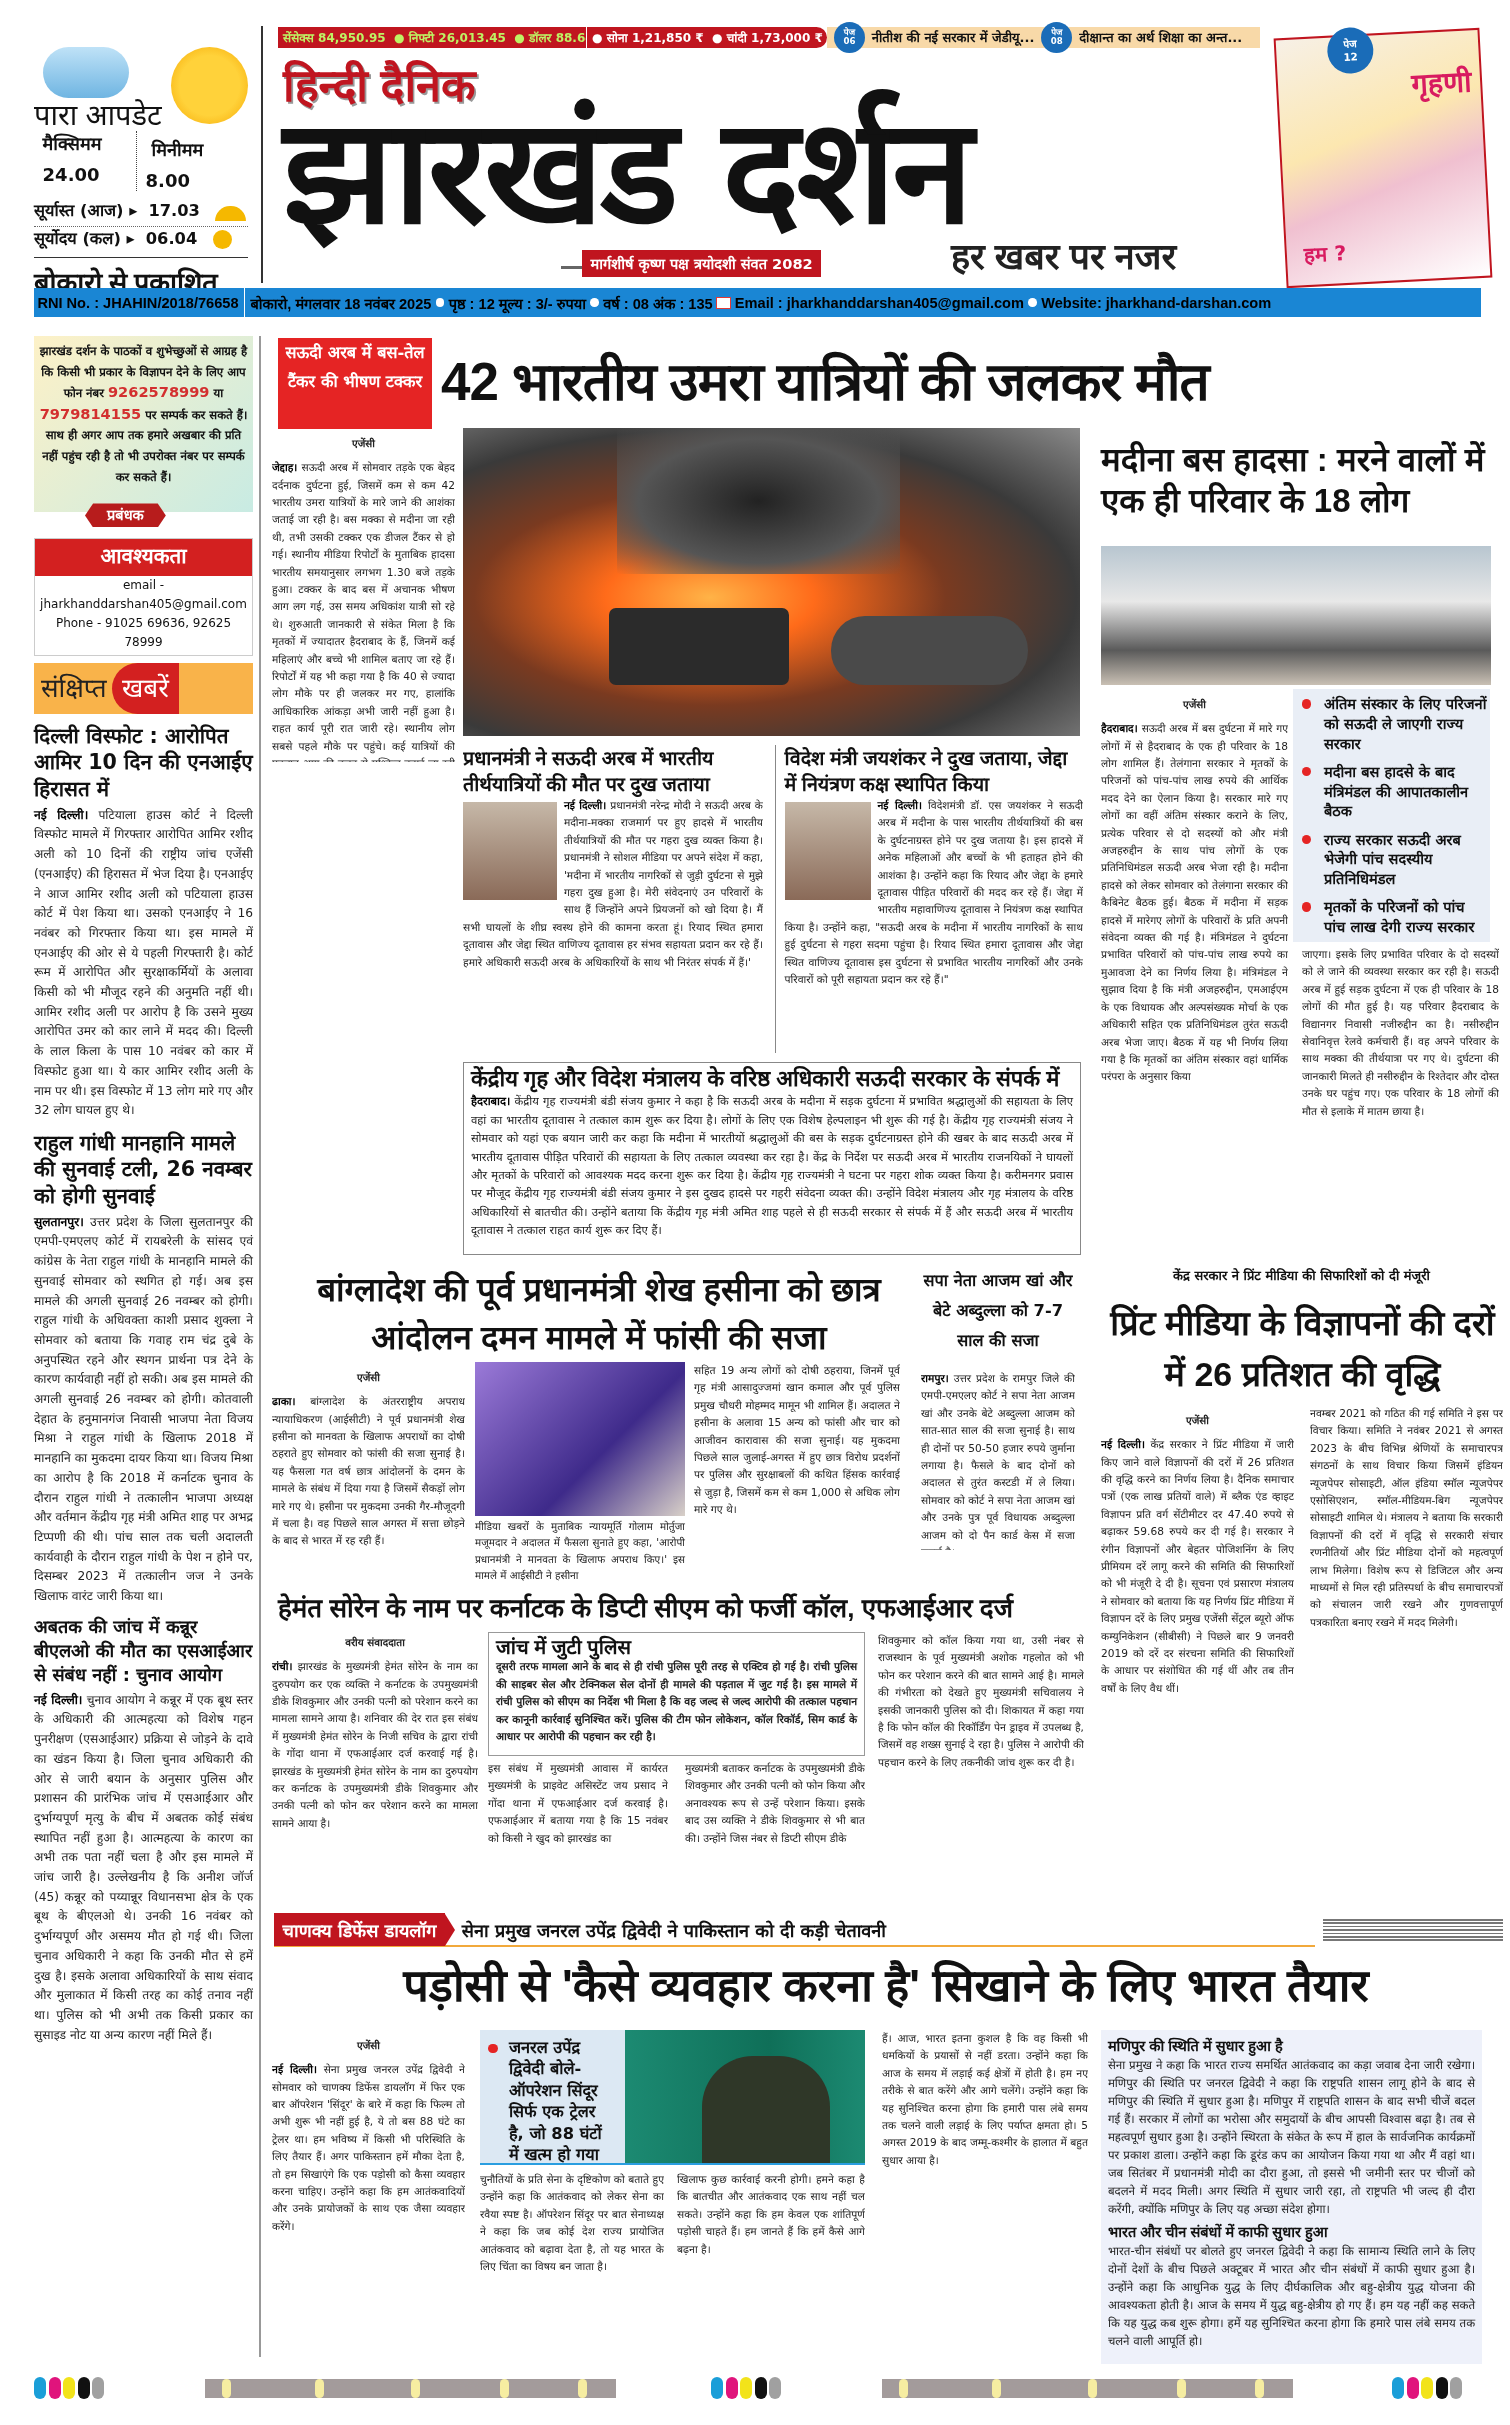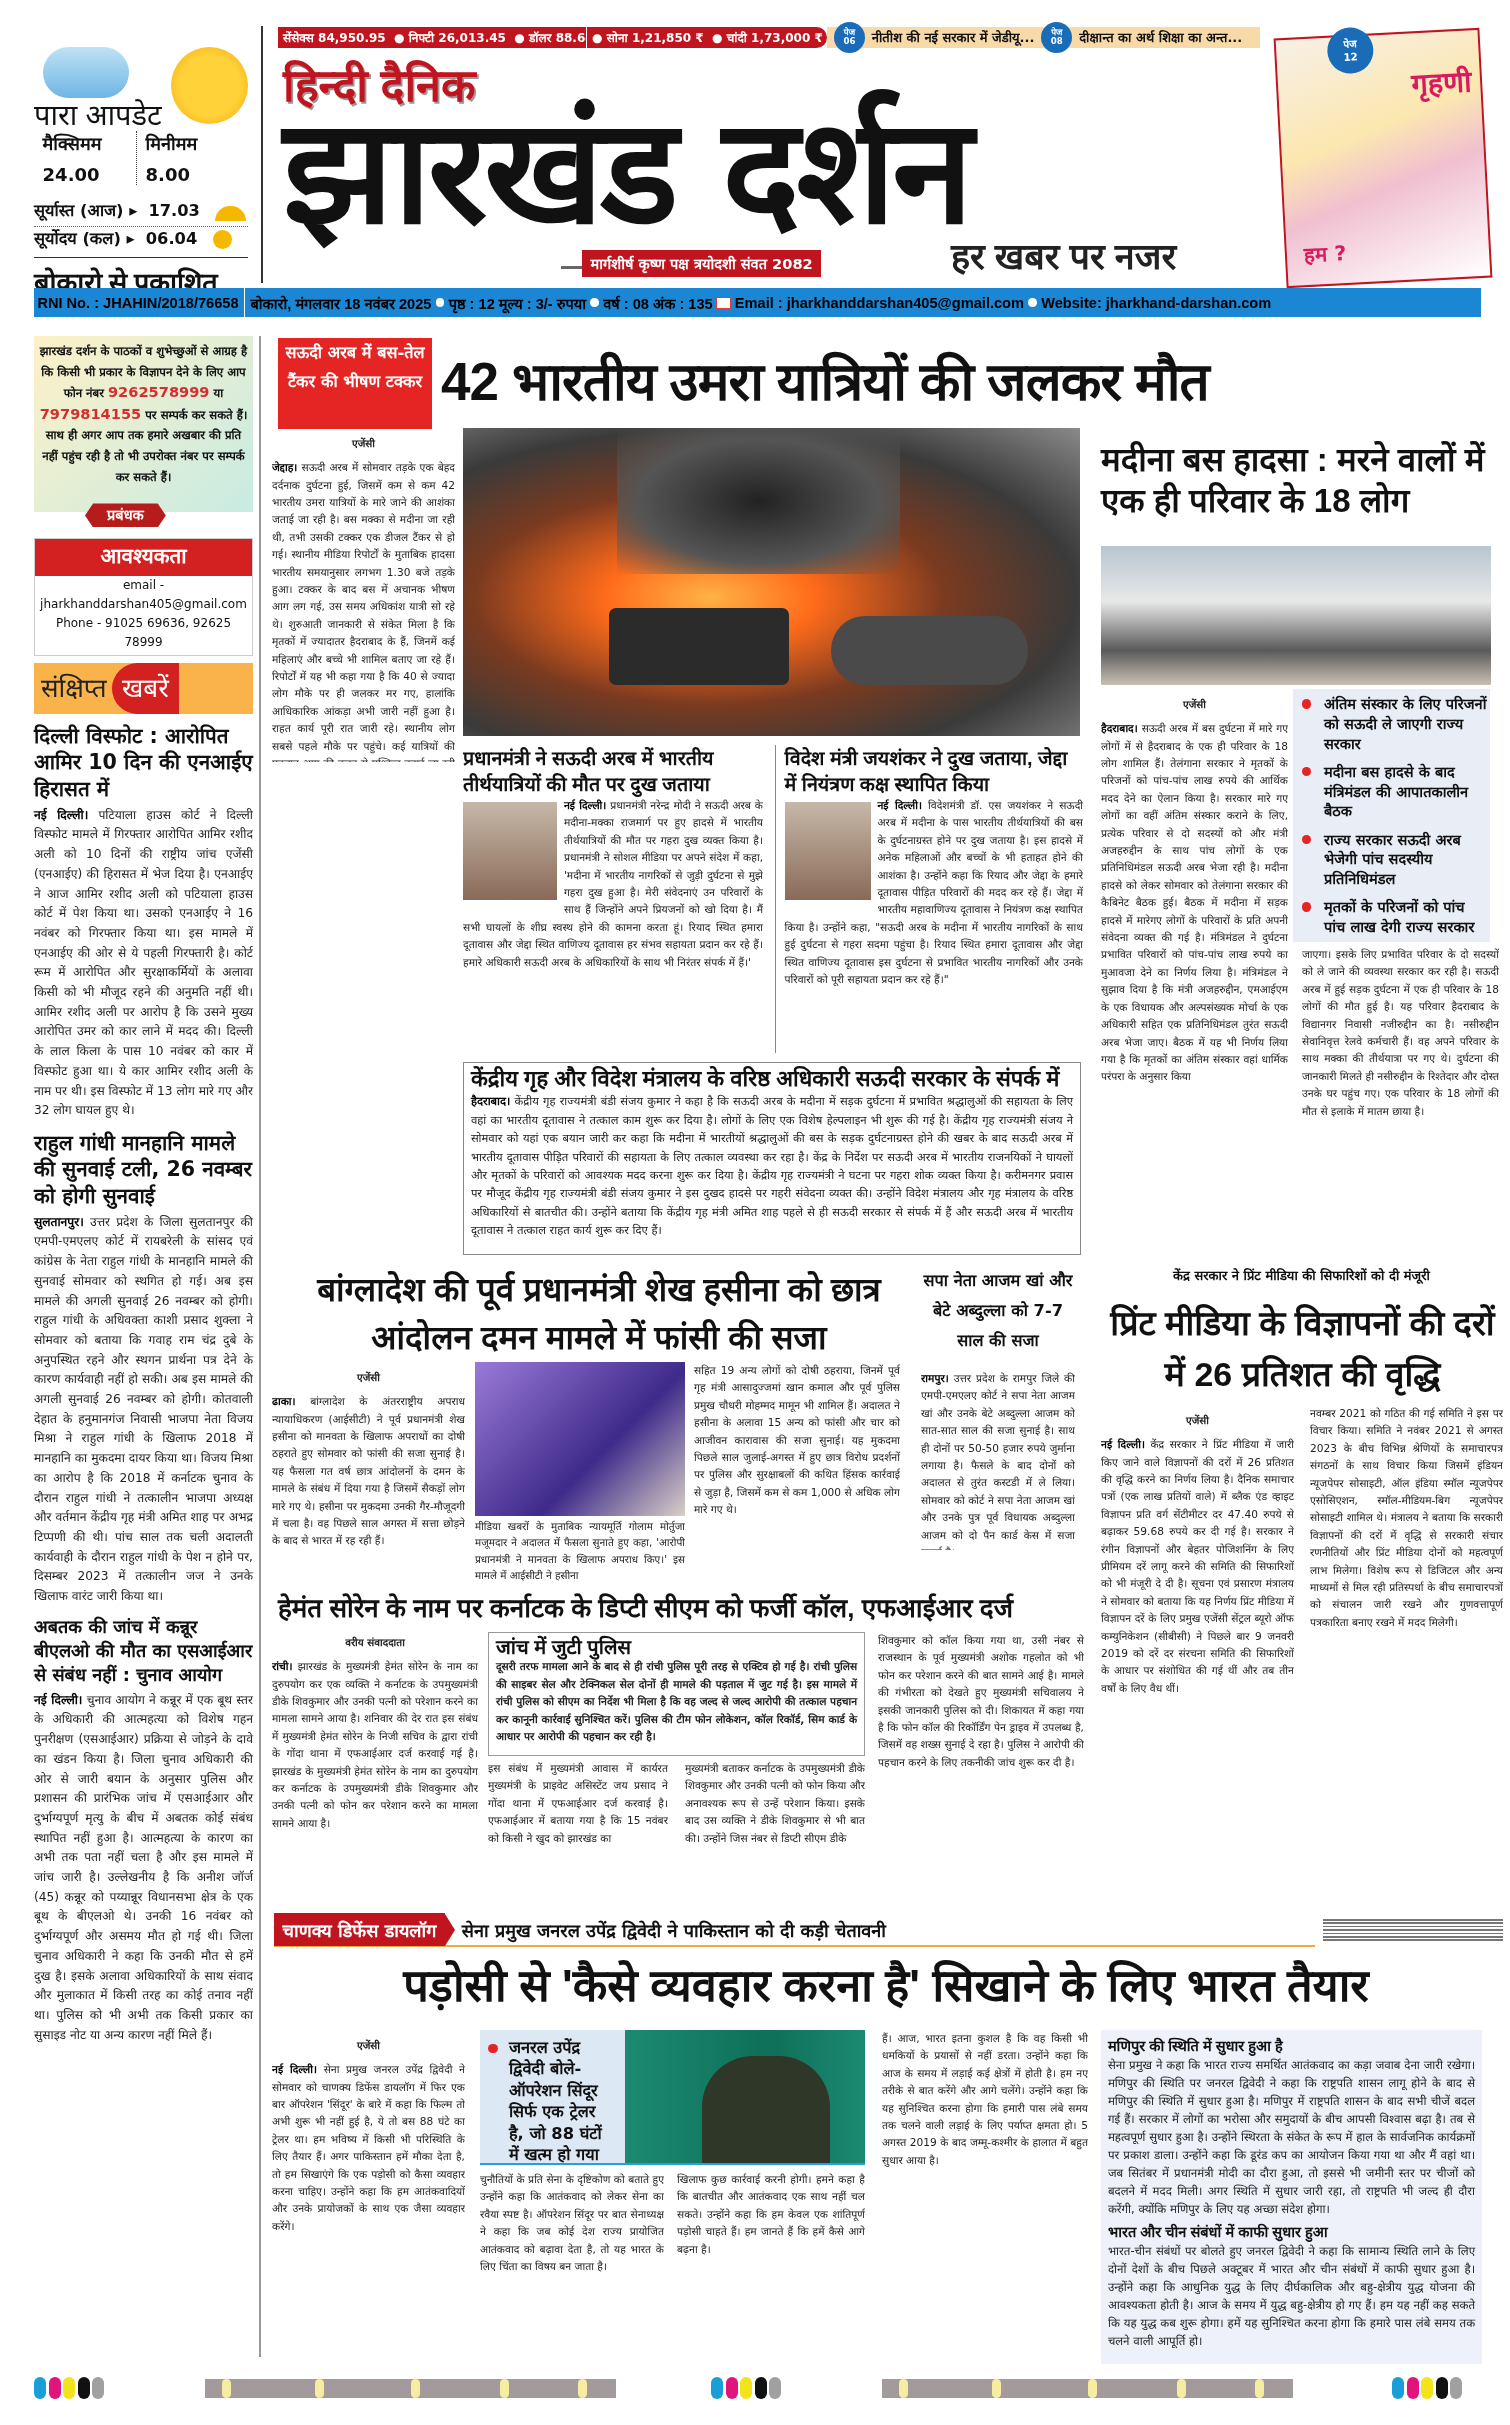--- a/index.html
+++ b/index.html
@@ -12,21 +12,21 @@
 #weather .title{position:absolute;left:0;top:73px;font-size:29px;font-family:"Liberation Sans",sans-serif}
 #weather .cols{position:absolute;left:0;top:110px;width:214px;display:flex}
 #weather .cols div{width:103px;padding-left:8.6px;font-weight:bold;font-size:17px}
 #weather .cols div:first-child{border-right:1.7px dotted #444}
 #weather .cols span{display:block;margin-top:8.6px;font-size:18px}
 .srow{position:absolute;left:0;font-weight:bold;font-size:16.3px;width:214px;border-bottom:1.7px dotted #666;padding-bottom:5.1px}
 .srow .v{margin-left:11px}
 .mini-sun{display:inline-block;width:31px;height:15.4px;border-radius:31px 31px 0 0;background:#f5b800;margin-left:15.4px;vertical-align:bottom}
 #published{position:absolute;left:0;top:236px;width:214px;border-top:1.7px solid #333;font-size:27px;font-weight:bold;padding-top:5.1px;font-family:"Liberation Serif",serif}
 #vsep{left:261px;top:26px;width:1.7px;height:257px;background:#333}
-#ticker{left:278px;top:27px;width:308px;height:20.6px;background:#c0151f;color:#ffffff;font-size:12px;font-weight:bold;display:flex;align-items:center;padding:0 5.1px;white-space:nowrap;overflow:hidden}
+#ticker{left:278px;top:27px;width:308px;height:20.6px;background:#c0151f;color:#bef264;font-size:12px;font-weight:bold;display:flex;align-items:center;padding:0 5.1px;white-space:nowrap;overflow:hidden}
 #ticker2{left:587px;top:27px;width:240px;height:20.6px;background:#c0151f;color:#fff;font-size:12px;font-weight:bold;display:flex;align-items:center;padding:0 5.1px;white-space:nowrap;border-radius:0 12px 12px 0}
 #teasers{left:677px;top:27px;width:582px;height:20.6px;background:#f8d9a8;display:flex;align-items:center;font-size:13px;font-weight:bold;white-space:nowrap}
 .pg-badge{display:inline-flex;flex-direction:column;align-items:center;justify-content:center;width:31px;height:31px;border-radius:50%;background:#1a6cb8;color:#fff;font-size:8.6px;line-height:9.4px;margin:0 6.9px}
 #subtitle{left:283px;top:53px;font-size:45px;font-weight:bold;color:#c0151f;font-family:"Liberation Sans",sans-serif;text-shadow:1.7px 1.7px 0 #999}
 #bigtitle{left:283px;top:98px;font-size:146px;font-weight:bold;color:#111;font-family:"DejaVu Sans",sans-serif;letter-spacing:-3.4px;line-height:146px}
 #tagline{left:951px;top:231px;font-size:36px;font-weight:bold;color:#222;font-family:"Liberation Sans",sans-serif}
 #samvat{left:582px;top:250px;background:#c0151f;color:#fff;font-size:14.6px;font-weight:bold;padding:3.4px 8.6px}
 #samvat-line{left:561px;top:266px;width:210px;height:2.6px;background:#666}
 #promo{left:1280px;top:33px;width:206px;height:250px;transform:rotate(-3deg);border:2.6px solid #c0151f;background:linear-gradient(160deg,#f7f0e6 0%,#fce7b0 40%,#f0c0d0 60%,#fff 100%)}
 #promo .badge{position:absolute;left:51px;top:-8.6px;width:46px;height:46px;border-radius:50%;background:#1a6cb8;color:#fff;display:flex;flex-direction:column;align-items:center;justify-content:center;font-size:10.3px;font-weight:bold;line-height:13px}
@@ -126,21 +126,21 @@
 <div id="weather" class="abs">
   <div class="cloud"></div>
   <div class="sun"></div>
   <div class="title">पारा आपडेट</div>
   <div class="cols">
     <div>
         <span style="margin:0">मैक्सिमम</span>
         <span>24.00</span>
       </div>
     <div>
-        <span style="margin:0">मिनीमम</span>
+        <span style="margin:6px">मिनीमम</span>
         <span>8.00</span>
       </div>
   </div>
   <div class="srow" style="top:178px"><span>सूर्यास्त (आज)</span> <span>▸</span><span class="v">17.03</span><span class="mini-sun"></span></div>
   <div class="srow" style="top:206px;border-bottom:none"><span>सूर्योदय (कल)</span> <span>▸</span><span class="v">06.04</span><span class="mini-sun" style="border-radius:50%;width:19px;height:19px"></span></div>
   <div id="published">बोकारो से प्रकाशित</div>
 </div>
 <div id="vsep" class="abs"></div>
 
 <div id="ticker" class="abs">

